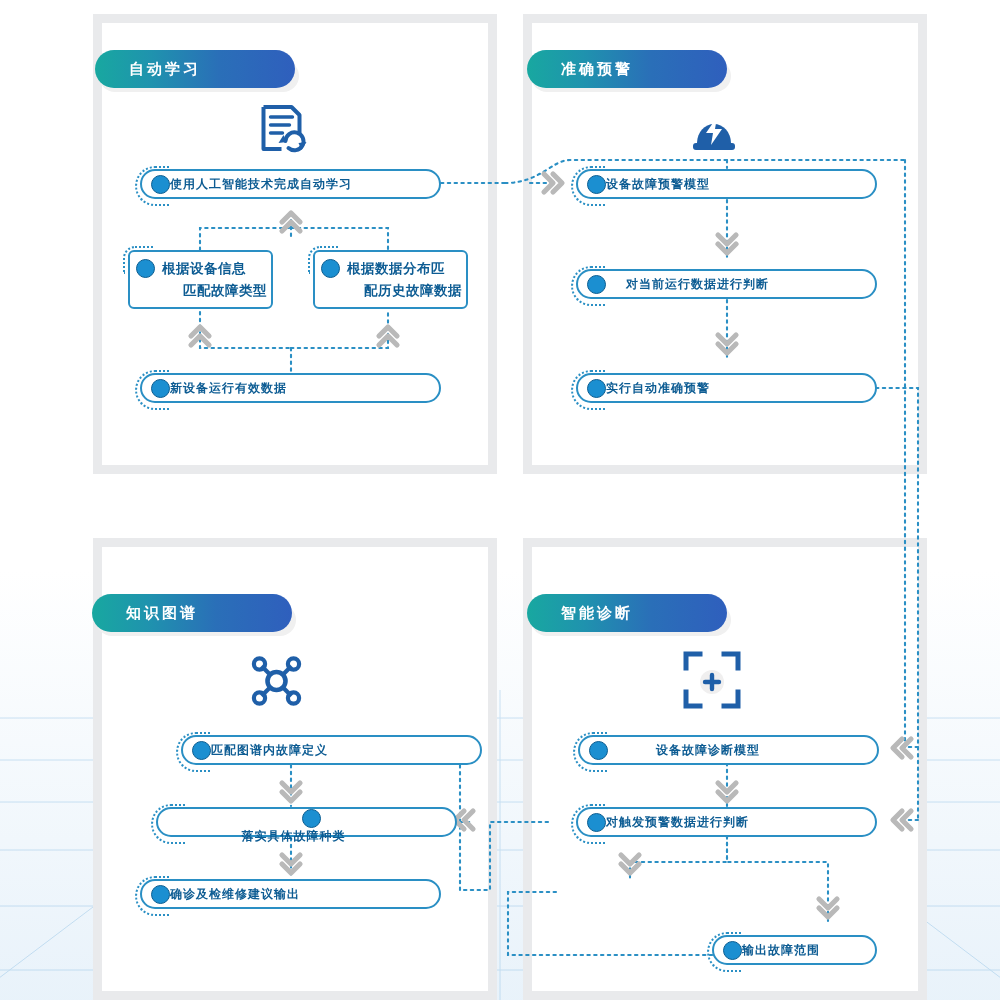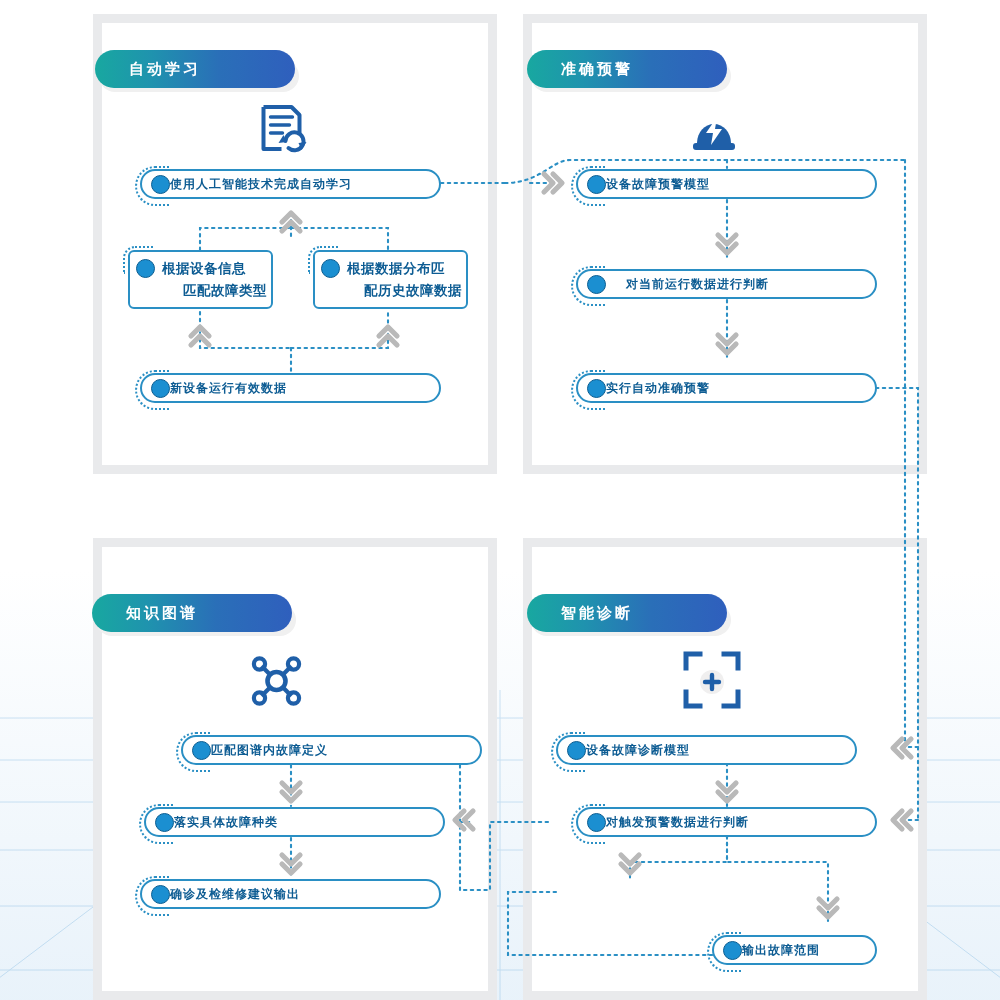--- a/index.html
+++ b/index.html
@@ -307,21 +307,21 @@
       <circle cx="14" cy="48" r="5.6" fill="none" stroke="#1f5fa8" stroke-width="4.2"></circle>
       <circle cx="48" cy="48" r="5.6" fill="none" stroke="#1f5fa8" stroke-width="4.2"></circle>
     </svg>
   </div>
 
   <div class="node" id="bl-n1" style="left:140px;top:735px;width:301px;margin-left:41px;">
     <span class="dotarc"></span>
     <span class="bullet"></span>
     <span class="ntext">匹配图谱内故障定义</span>
   </div>
-  <div class="node" id="bl-n2" style="left:144px;top:807px;width:301px;">
+  <div class="node" id="bl-n2" style="left:156px;top:807px;width:301px;flex-direction:column;">
     <span class="dotarc"></span>
     <span class="bullet"></span>
     <span class="ntext">落实具体故障种类</span>
   </div>
   <div class="node" id="bl-n3" style="left:140px;top:879px;width:301px;">
     <span class="dotarc"></span>
     <span class="bullet"></span>
     <span class="ntext">确诊及检维修建议输出</span>
   </div>
 
@@ -339,21 +339,21 @@
         <path d="M18,56 H4 V42"></path>
       </g>
       <circle cx="30" cy="32" r="12" fill="#f0efef"></circle>
       <g stroke="#1f5fa8" stroke-width="4.4" stroke-linecap="round">
         <line x1="30" y1="25" x2="30" y2="39"></line>
         <line x1="23" y1="32" x2="37" y2="32"></line>
       </g>
     </svg>
   </div>
 
-  <div class="node" id="br-n1" style="left:556px;top:735px;width:301px;">
+  <div class="node" id="br-n1" style="left:578px;top:735px;width:301px;gap:48px;">
     <span class="dotarc"></span>
     <span class="bullet"></span>
     <span class="ntext">设备故障诊断模型</span>
   </div>
   <div class="node" id="br-n2" style="left:576px;top:807px;width:301px;">
     <span class="dotarc"></span>
     <span class="bullet"></span>
     <span class="ntext">对触发预警数据进行判断</span>
   </div>
   <div class="node" id="br-n4" style="left:712px;top:935px;width:165px;">

